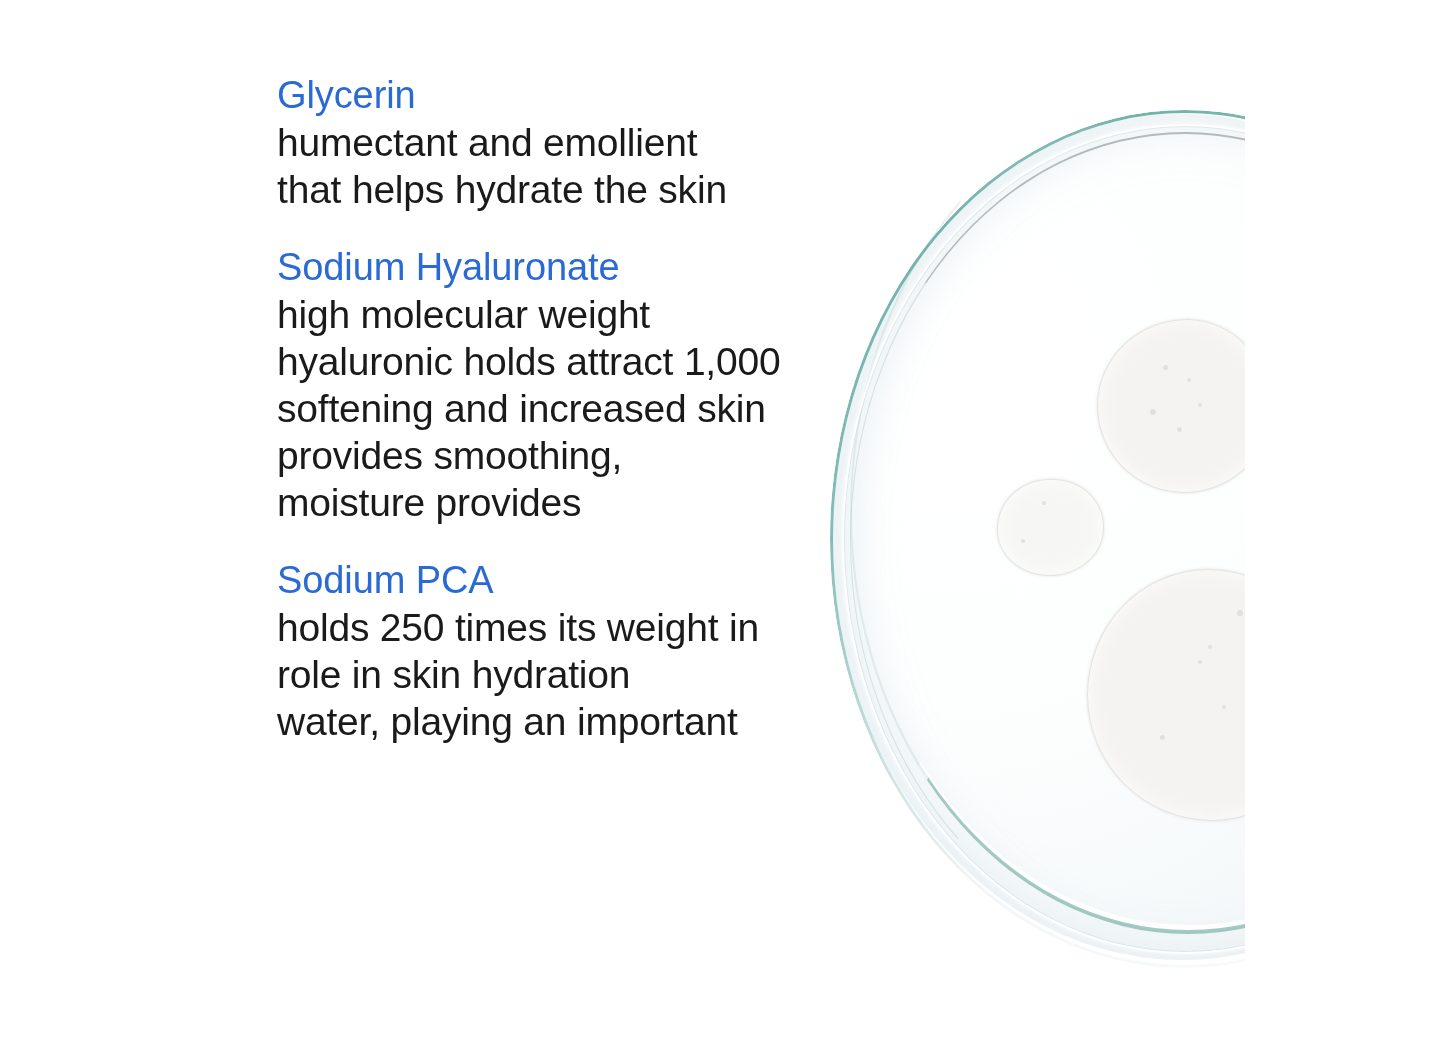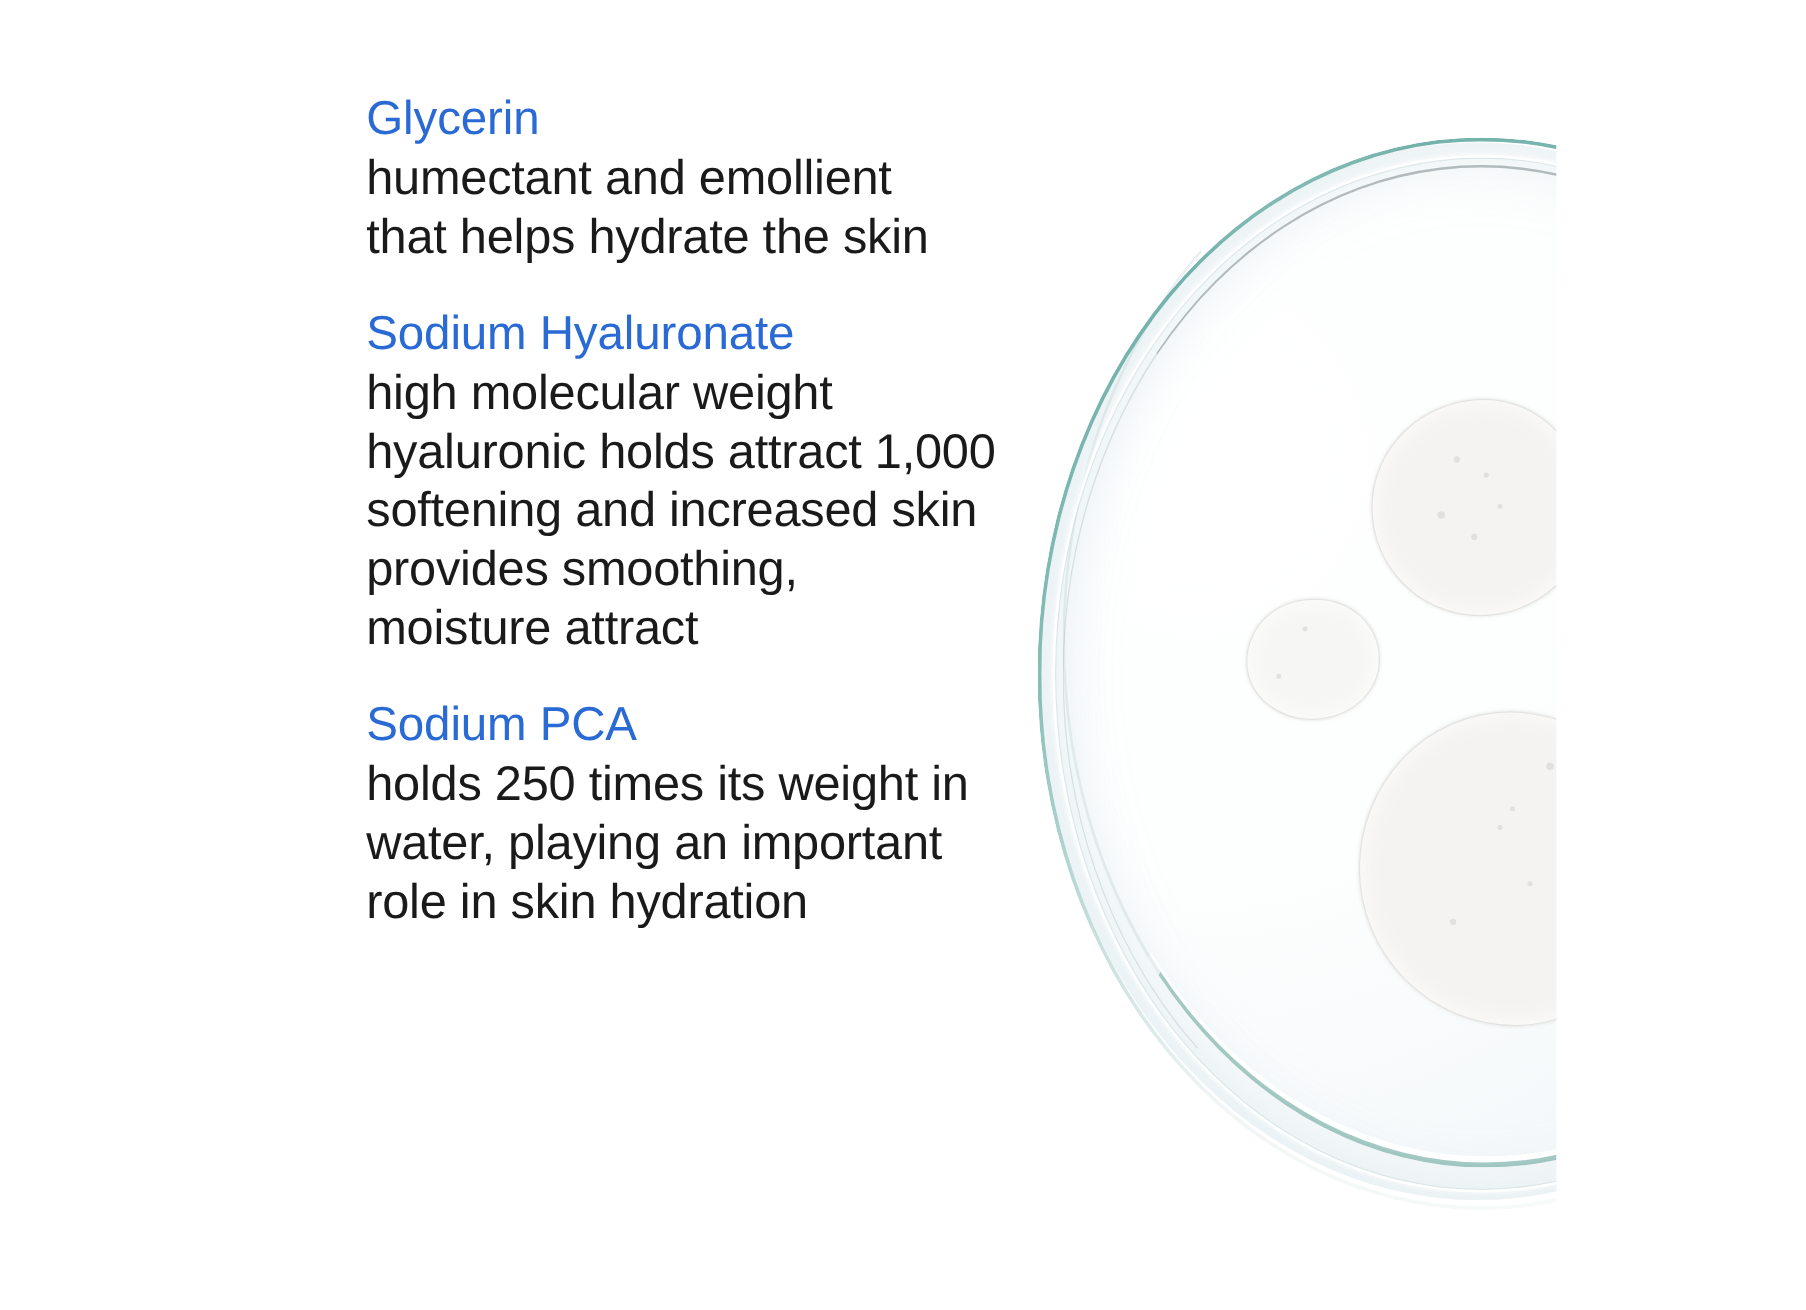--- a/index.html
+++ b/index.html
@@ -12,21 +12,21 @@
     width: 1445px;
     height: 1048px;
     background: #ffffff;
     overflow: hidden;
     font-family: "Liberation Sans", sans-serif;
   }
 
   
   #ingredients-panel {
     position: absolute;
-    left: 293px;
+    left: 277px;
     top: 72px;
     width: 545px;
   }
   .ingredient-block {
     margin: 0 0 31px 0;
   }
   .ingredient-block:last-child { margin-bottom: 0; }
 
   .ingredient-name {
     font-size: 38px;
@@ -185,30 +185,30 @@
       </div>
     </div>
 
     <div class="ingredient-block">
       <div class="ingredient-name">Sodium Hyaluronate</div>
       <div class="ingredient-desc">
         <span class="ln">high molecular weight</span>
         <span class="ln">hyaluronic holds attract 1,000</span>
         <span class="ln">softening and increased skin</span>
         <span class="ln">provides smoothing,</span>
-        <span class="ln">moisture attract</span>
+        <span class="ln">moisture provides</span>
       </div>
     </div>
 
     <div class="ingredient-block">
       <div class="ingredient-name">Sodium PCA</div>
       <div class="ingredient-desc">
         <span class="ln">holds 250 times its weight in</span>
+        <span class="ln">role in skin hydration</span>
         <span class="ln">water, playing an important</span>
-        <span class="ln">role in skin hydration</span>
       </div>
     </div>
 
   </div>
 
   <div id="dish-photo">
 
     <div id="dish-body">
 
       <div class="gel-blob" id="gel-blob-top">

